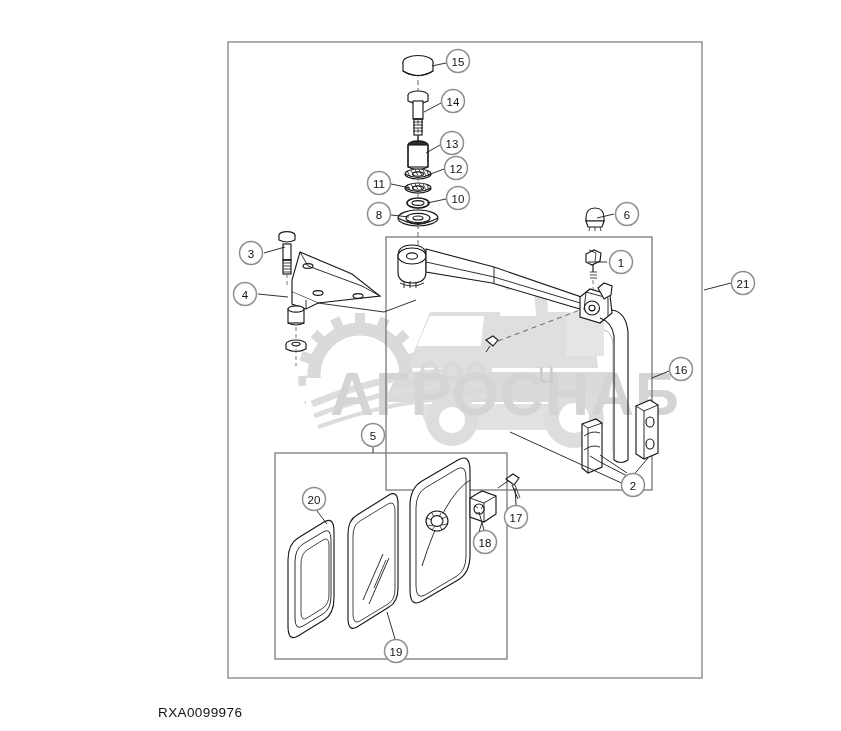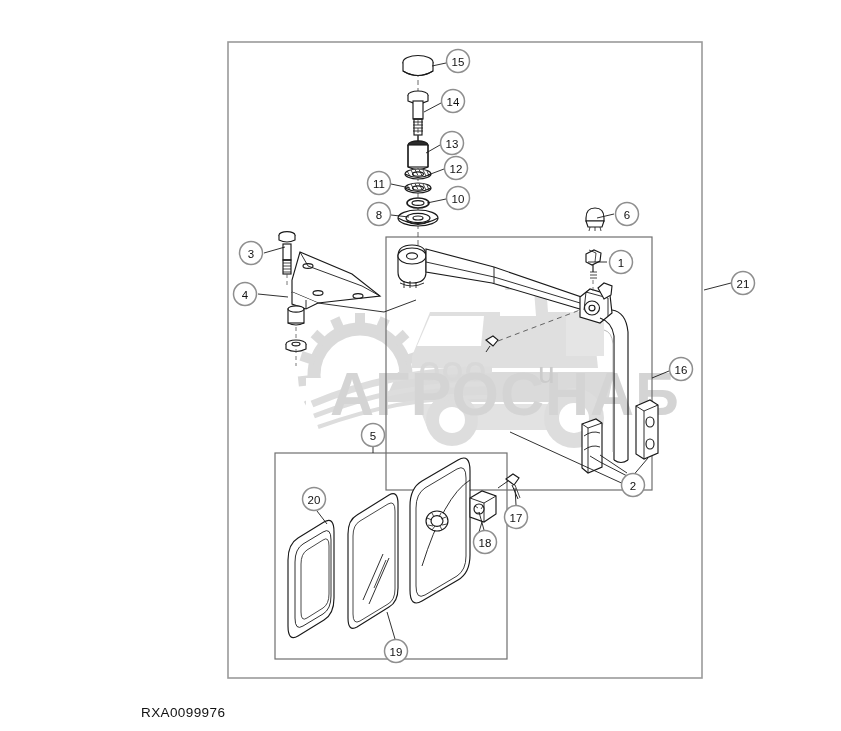--- a/index.html
+++ b/index.html
@@ -3,21 +3,21 @@
 <meta charset="utf-8">
 <style>
   html,body{margin:0;padding:0;background:#ffffff;}
   body{width:841px;height:731px;position:relative;overflow:hidden;
        font-family:"Liberation Sans",sans-serif;color:#1a1a1a;}
   #stage{position:absolute;left:0;top:0;width:841px;height:731px;}
   svg{display:block;}
   .cap{font-family:"Liberation Sans",sans-serif;font-size:13px;fill:#111;}
   .cnum{font-family:"Liberation Sans",sans-serif;font-size:11.5px;fill:#111;
         text-anchor:middle;dominant-baseline:central;}
-  #caption{position:absolute;left:141px;top:705px;font-size:13.5px;color:#111;
+  #caption{position:absolute;left:158px;top:705px;font-size:13.5px;color:#111;
            letter-spacing:.4px;white-space:nowrap;}
 </style>
 </head>
 <body>
 
 <div id="stage">
 <svg width="841" height="731" viewBox="0 0 841 731">
 
   <defs>
     <g id="gear-wm">

